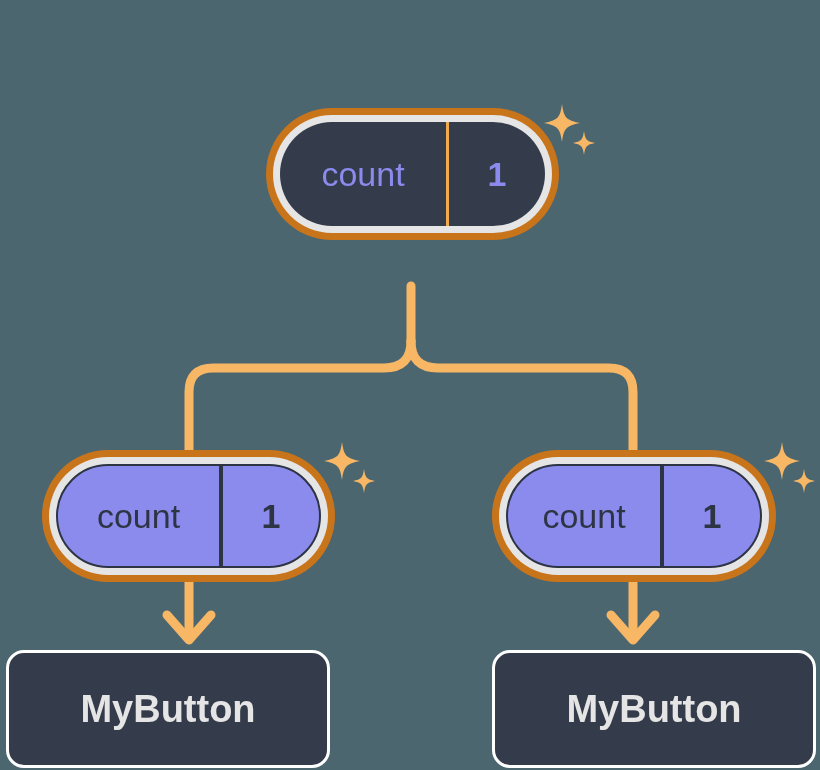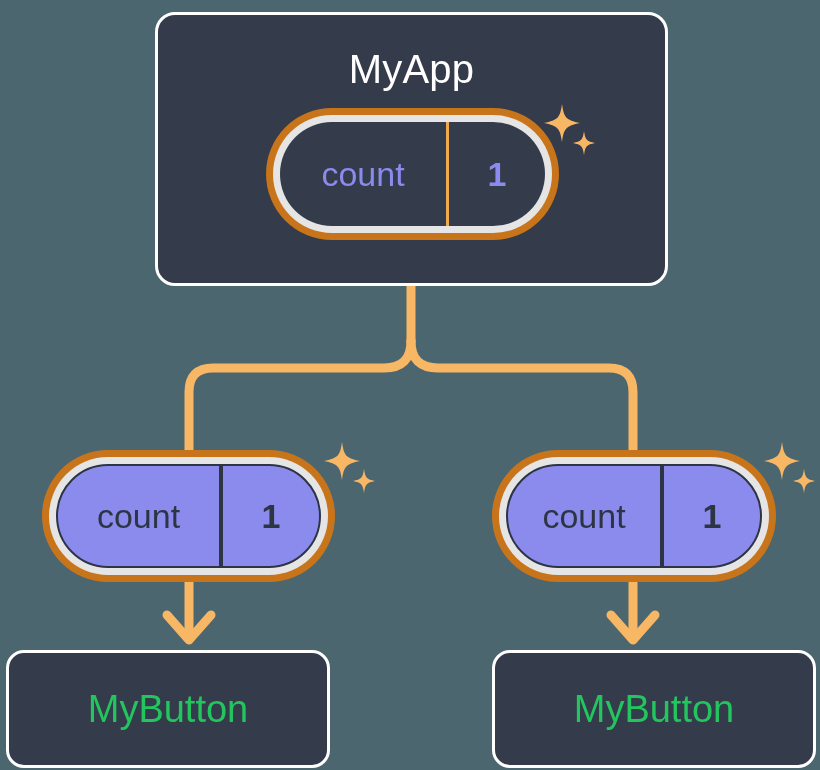--- a/index.html
+++ b/index.html
@@ -53,23 +53,23 @@
     color: #ffffff;
     font-size: 40px;
     font-weight: 400;
     letter-spacing: 0.2px;
   }
 
   .btn-card {
     display: flex;
     align-items: center;
     justify-content: center;
-    color: #22c55e;
+    color: #e5e5e5;
     font-size: 38px;
-    font-weight: 400;
+    font-weight: 700;
   }
   #btn-card-left {
     left: 6px;
     top: 650px;
     width: 324px;
     height: 118px;
   }
   #btn-card-right {
     left: 492px;
     top: 650px;
@@ -158,23 +158,20 @@
       <path d="M 189 582 L 189 640" fill="none" stroke="#f7b765" stroke-width="9" stroke-linecap="butt"></path>
       <path d="M 167 615 L 189 640 L 211 615" fill="none" stroke="#f7b765" stroke-width="9" stroke-linecap="round" stroke-linejoin="round"></path>
     </g>
 
     <g>
       <path d="M 633 582 L 633 640" fill="none" stroke="#f7b765" stroke-width="9" stroke-linecap="butt"></path>
       <path d="M 611 615 L 633 640 L 655 615" fill="none" stroke="#f7b765" stroke-width="9" stroke-linecap="round" stroke-linejoin="round"></path>
     </g>
   </svg>
 
-  <div class="card" id="app-card">
-    <div id="app-title">MyApp</div>
-  </div>
 
   <div class="pill pill--hollow" id="pill-app">
     <div class="pill-mid">
       <div class="pill-body">
         <div class="pill-key">count</div>
         <div class="pill-val">1</div>
       </div>
     </div>
   </div>
 

